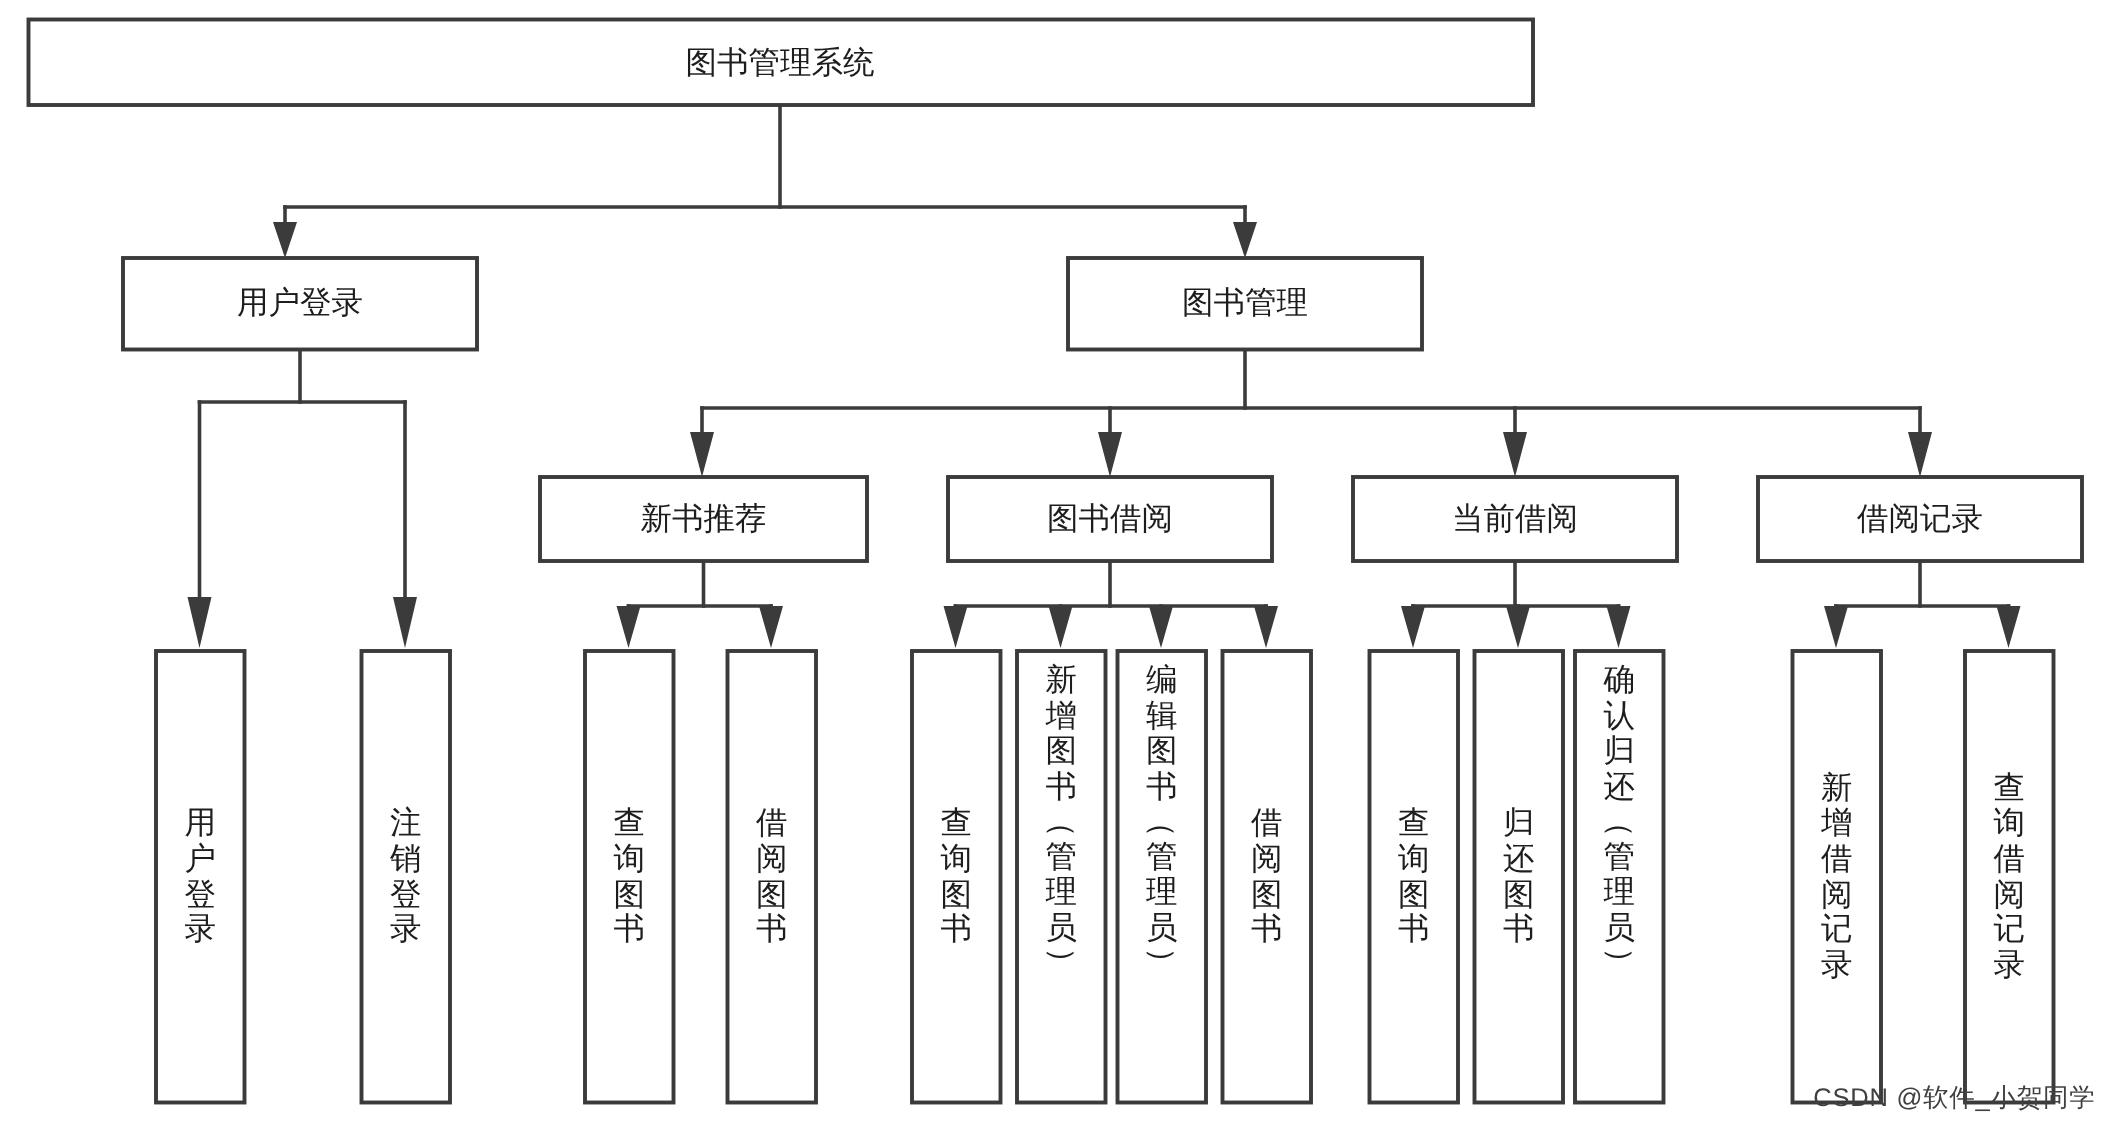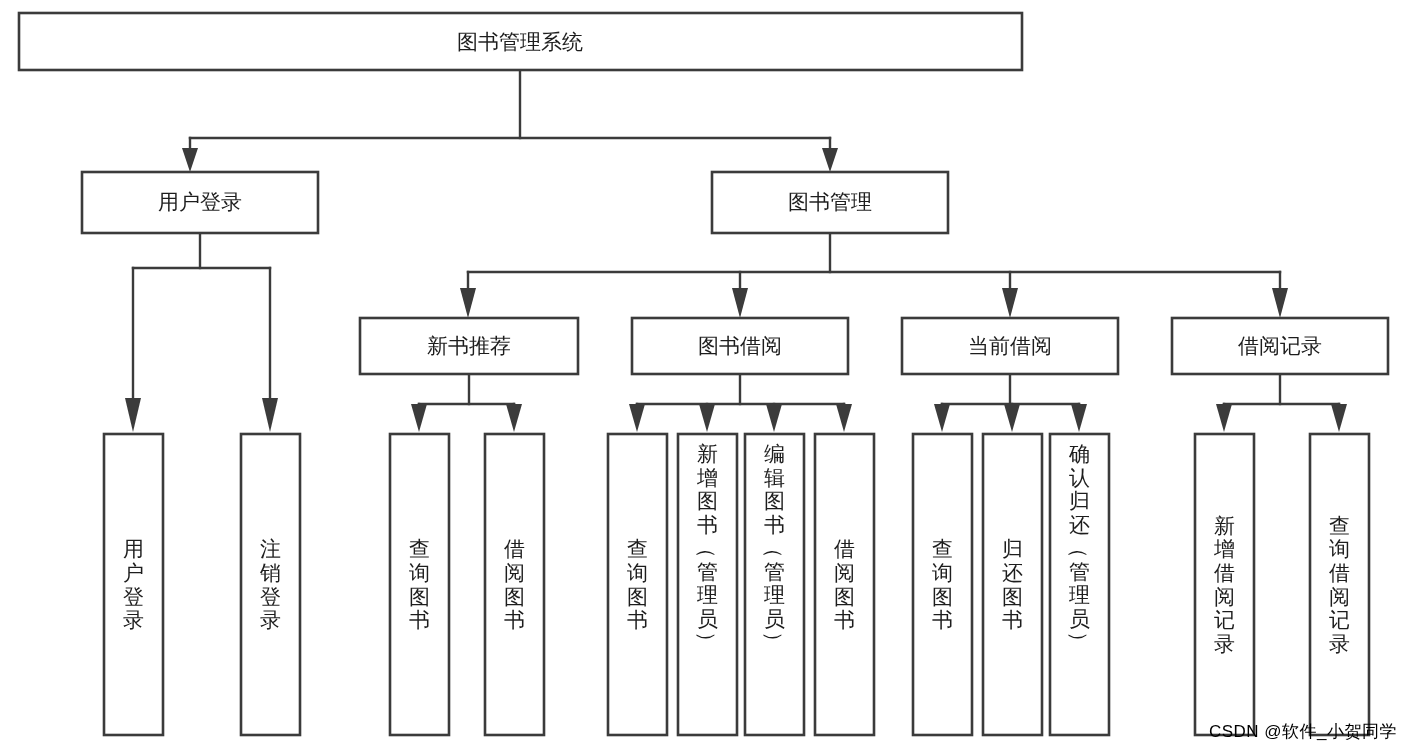--- a/index.html
+++ b/index.html
@@ -48,21 +48,21 @@
     font-size: 21px;
     text-anchor: middle;
     dominant-baseline: middle;
   }
   .watermark-text {
     position: absolute;
     right: 8px;
     bottom: 4px;
     font-family: "Liberation Sans", "DejaVu Sans", sans-serif;
     font-size: 17px;
-    color: #000000;
+    color: #404040;
     letter-spacing: 0.5px;
     white-space: nowrap;
     pointer-events: none;
   }
   .vert-stack {
     position: absolute;
     display: flex;
     flex-direction: column;
     align-items: center;
     justify-content: center;

